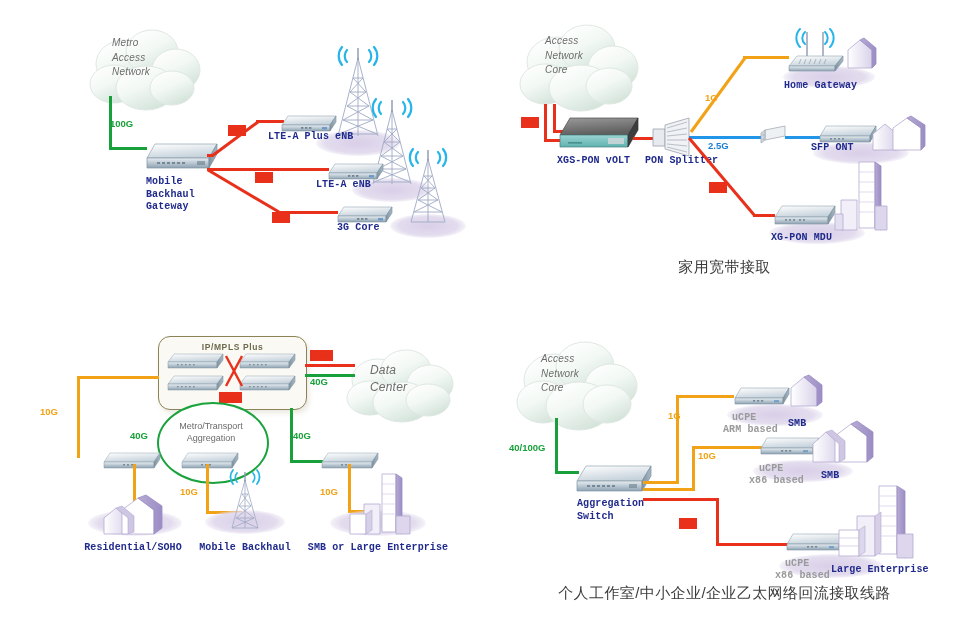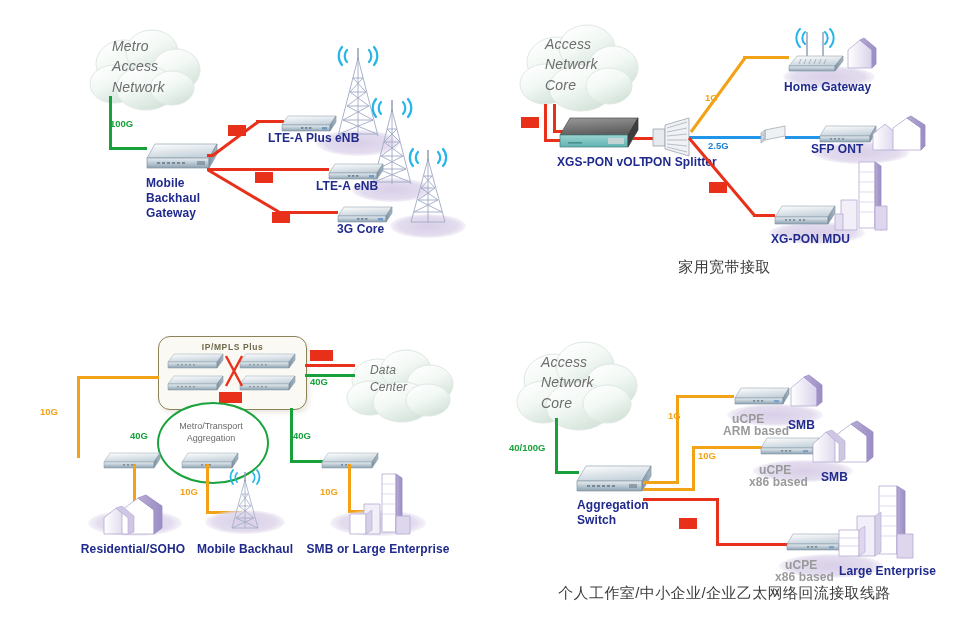--- a/index.html
+++ b/index.html
@@ -17,43 +17,43 @@
   .stage{position:absolute;left:0;top:0;width:100%;height:100%;}
   .caption{
     position:absolute;left:0;width:100%;text-align:center;
     font-size:15px;color:#3b3b3b;letter-spacing:.4px;
     font-family:"Liberation Sans","DejaVu Sans",sans-serif;
   }
   #cap1,#cap2{top:258px;}
   #cap3,#cap4{top:270px;}
 
   
-  .lbl{position:absolute;font-weight:bold;font-size:12px;color:#1f2a8c;
-       line-height:1.25;white-space:pre;letter-spacing:.1px;}
+  .lbl{position:absolute;font-weight:bold;font-size:10px;color:#1f2a8c;
+       line-height:1.25;white-space:pre;letter-spacing:.1px;font-family:Liberation Mono, monospace;}
   .lbl.center{text-align:center;transform:translateX(-50%);}
   .lbl.gray{color:#9a9a9a;font-weight:bold;}
   .bw{position:absolute;font-weight:bold;font-size:9.5px;white-space:nowrap;}
   .bw.red{color:#e8301a;}
   .bw.green{color:#18a03a;}
   .bw.orange{color:#f2a217;}
   .bw.blue{color:#1b7fd4;}
 
   
   .ln{position:absolute;}
   .h{height:3px;}
   .v{width:3px;}
   .red{background:#e8301a;}
   .grn{background:#18a03a;}
   .org{background:#f2a217;}
   .blu{background:#2196e8;}
 
   
   .cloud{position:absolute;}
   .cloud svg{display:block;}
-  .cloudtxt{position:absolute;font-style:italic;font-size:14px;color:#6d6d6d;
+  .cloudtxt{position:absolute;font-style:italic;font-size:10px;color:#6d6d6d;
             line-height:1.45;white-space:pre;letter-spacing:.2px;}
 
   
   .shadow{position:absolute;border-radius:50%;
           background:radial-gradient(ellipse at 50% 50%, #d9cfe8 0%, #e3dcee 55%, rgba(235,231,244,0) 78%);}
 
   
   .dev{position:absolute;}
   .dev svg{display:block;overflow:visible;}
 
@@ -818,16 +818,16 @@
         <polygon points="30,50 36,46 36,72 30,76" fill="#ddd6ec" stroke="#b4a9d0" stroke-width=".6"></polygon>
         <polygon points="68,54 84,54 84,78 68,78" fill="#ddd6ec" stroke="#b4a9d0" stroke-width=".8"></polygon>
         <g stroke="#c3b9dc" stroke-width=".6">
           <line x1="10" y1="58" x2="30" y2="58"></line>
             <line x1="10" y1="66" x2="30" y2="66"></line>
         </g>
       </svg>
     </div>
     <div class="lbl gray" style="left:302px;top:244px;">uCPE</div>
     <div class="lbl gray" style="left:292px;top:256px;">x86 based</div>
-    <div class="lbl" style="left:356px;top:250px;">Large Enterprise</div>
+    <div class="lbl" style="left:348px;top:250px;">Large Enterprise</div>
   </div>
   <div class="caption" id="cap4">个人工作室/中小企业/企业乙太网络回流接取线路</div>
 </div>
 
 </body></html>

